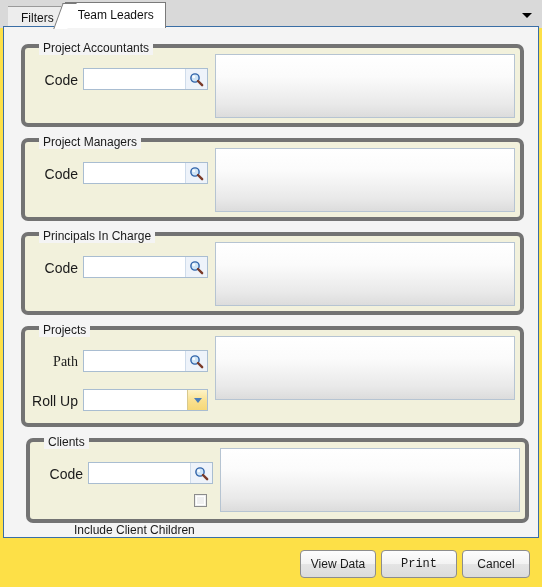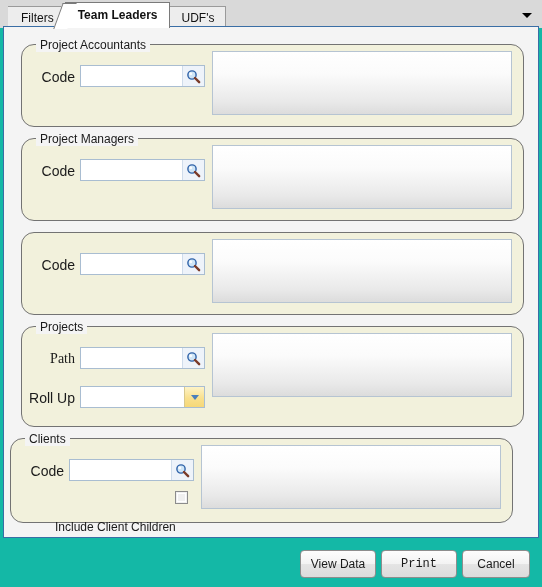--- a/index.html
+++ b/index.html
@@ -11,21 +11,21 @@
     font-family: "Liberation Sans", sans-serif;
     font-size: 12px;
     color: #1a1a1a;
     overflow: hidden;
   }
 
   #app {
     position: relative;
     width: 542px;
     height: 587px;
-    background: #14b8a6;
+    background: #fde047;
   }
 
   
   .tabstrip {
     position: absolute;
     left: 0; top: 0;
     width: 542px;
     height: 28px;
     background: #d9d9d9;
     border-bottom: 0;
@@ -60,21 +60,21 @@
     width: 14px; height: 22px;
     background: #ededed;
     border-top: 1px solid #9a9a9a;
     border-left: 1px solid #9a9a9a;
     transform: skewX(-20deg);
     box-sizing: border-box;
     z-index: -1;
   }
   .tab.active {
     background: #ffffff;
-    font-weight: bold;
+    font-weight: normal;
     height: 26px;
     line-height: 24px;
     z-index: 5;
     border-top: 1px solid #7a7a7a;
     border-right: 1px solid #7a7a7a;
   }
   .tab.active::before {
     background: #ffffff;
     height: 26px;
     border-top: 1px solid #7a7a7a;
@@ -103,22 +103,22 @@
     height: 512px;
     background: #f4f4f4;
     border: 1px solid #3a6ea5;
     box-sizing: border-box;
   }
 
   
   .groupbox {
     position: absolute;
     background: #f2f1dc;
-    border: 1px solid #737373;
-    border-radius: 13px;
+    border: 4px solid #737373;
+    border-radius: 7px;
     box-sizing: border-box;
   }
   .group-title {
     position: absolute;
     top: -7px;
     left: 14px;
     padding: 0 4px;
     background: #f4f4f4;
     font-size: 12px;
     color: #1a1a1a;
@@ -263,23 +263,20 @@
 <div id="app">
 
   <div class="tabstrip">
     <div class="tabs-wrap">
       <div class="tab">
         <span>Filters</span>
       </div>
       <div class="tab active">
         <span>Team Leaders</span>
       </div>
-      <div class="tab">
-        <span>UDF's</span>
-      </div>
     </div>
     <div class="tab-overflow">
       <span class="tri-down"></span>
     </div>
   </div>
 
   <div class="panel">
 
     <div class="groupbox" style="left:17px; top:17px; width:503px; height:83px;">
       <span class="group-title">Project Accountants</span>
@@ -313,20 +310,21 @@
             <circle cx="5" cy="5" r="1.6" fill="#ffffff" opacity="0.85"></circle>
             <line x1="9.6" y1="9.6" x2="14" y2="14" stroke="#7a3a28" stroke-width="2.6" stroke-linecap="round"></line>
           </svg>
         </div>
       </div>
 
       <div class="listpane" style="left:190px; top:6px; width:300px; height:64px;"></div>
     </div>
 
     <div class="groupbox" style="left:17px; top:205px; width:503px; height:83px;">
+      <span class="group-title">Principals In Charge</span>
 
       <span class="field-label" style="left:13px; top:24px; width:40px;">Code</span>
 
       <div class="lookup" style="left:58px; top:20px; width:125px;">
         <input type="text" value="" placeholder="" style="">
         <div class="lookup-btn">
           <svg width="15" height="15" viewBox="0 0 16 16">
             <circle cx="6.4" cy="6.4" r="4.4" fill="#cfe5f7" stroke="#2f62a8" stroke-width="1.5"></circle>
             <circle cx="5" cy="5" r="1.6" fill="#ffffff" opacity="0.85"></circle>
             <line x1="9.6" y1="9.6" x2="14" y2="14" stroke="#7a3a28" stroke-width="2.6" stroke-linecap="round"></line>
@@ -358,21 +356,21 @@
       <div class="combo" style="left:58px; top:59px; width:125px;">
         <input type="text" value="" placeholder="" style="">
         <div class="combo-btn">
           <span class="combo-arrow"></span>
         </div>
       </div>
 
       <div class="listpane" style="left:190px; top:6px; width:300px; height:64px;"></div>
     </div>
 
-    <div class="groupbox" style="left:6px; top:411px; width:503px; height:85px;">
+    <div class="groupbox" style="left:22px; top:411px; width:503px; height:85px;">
       <span class="group-title">Clients</span>
 
       <span class="field-label" style="left:13px; top:24px; width:40px;">Code</span>
 
       <div class="lookup" style="left:58px; top:20px; width:125px;">
         <input type="text" value="" placeholder="" style="">
         <div class="lookup-btn">
           <svg width="15" height="15" viewBox="0 0 16 16">
             <circle cx="6.4" cy="6.4" r="4.4" fill="#cfe5f7" stroke="#2f62a8" stroke-width="1.5"></circle>
             <circle cx="5" cy="5" r="1.6" fill="#ffffff" opacity="0.85"></circle>

